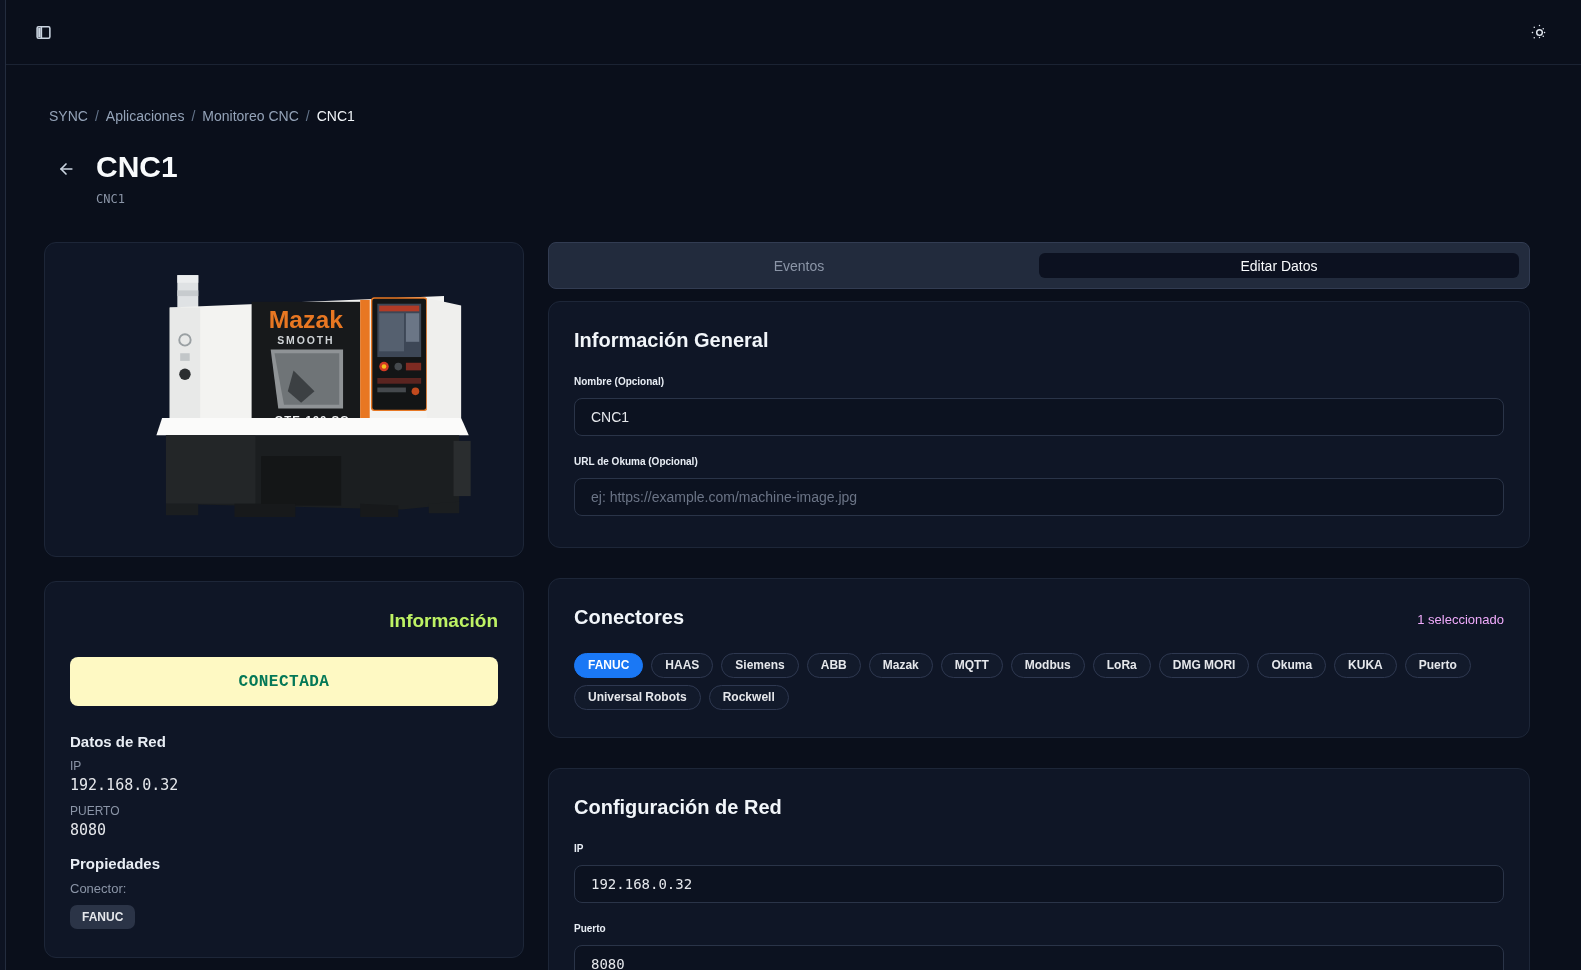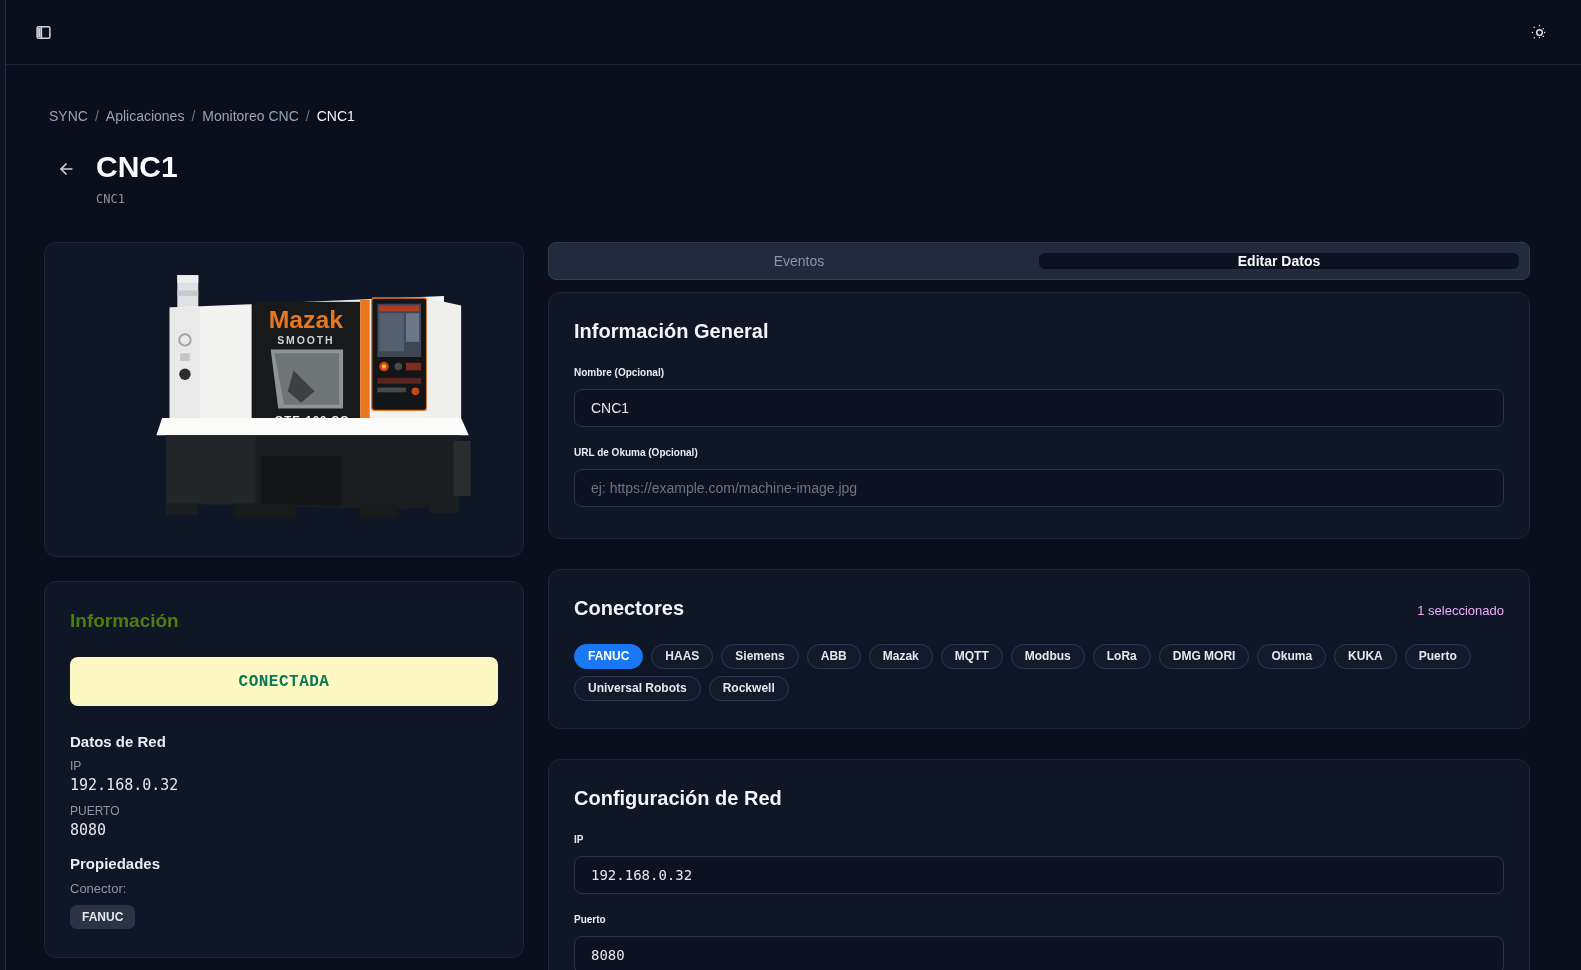--- a/index.html
+++ b/index.html
@@ -51,21 +51,21 @@
     margin-top:36px;
   }
   .card {
     background:#0f1626;
     border:1px solid #1d2638;
     border-radius:12px;
   }
   
   .img-card { height:315px; display:flex; align-items:center; justify-content:center; margin-bottom:24px; }
   .info-card { padding:28px 25px; }
-  .info-card h2 { font-size:19px; font-weight:bold; color:#4d7c0f; margin-bottom:25px; }
+  .info-card h2 { font-size:19px; font-weight:bold; color:#bef264; margin-bottom:25px;text-align:right; }
   .status-banner {
     border-radius:8px; height:49px;
     display:flex; align-items:center; justify-content:center;
     font-size:16px; font-weight:bold; letter-spacing:.5px;
     margin-bottom:27px;
   }
   .subsection-title { font-size:15px; font-weight:bold; color:#e8edf4; margin-bottom:9px; }
   .mini-label { font-size:12px; color:#8b95a7; margin-bottom:3px; }
   .mini-label.upper { text-transform:uppercase; }
   .mono-value {
@@ -76,30 +76,30 @@
   .props .mini-label { font-size:13px; margin:7px 0 9px; }
   .tag-chip {
     display:inline-block; background:#2b3447; color:#e5e7eb;
     font-size:12px; font-weight:bold;
     padding:5px 12px; border-radius:7px;
   }
   
   .tabs {
     display:grid; grid-template-columns:1fr 1fr;
     background:#222b3d; border:1px solid #323c52;
-    border-radius:8px; padding:10px; height:38px;
+    border-radius:8px; padding:10px; height:47px;
     margin-bottom:12px;
   }
   .tab {
     display:flex; align-items:center; justify-content:center;
     font-size:14px; color:#8b95a7; border-radius:6px;
     cursor:pointer; background:transparent; border:none;
     font-family:"Liberation Sans", sans-serif;
   }
-  .tab.active { background:#0c1120; color:#f8fafc; font-weight:bold; }
+  .tab.active { background:#0c1120; color:#f8fafc; font-weight:normal; }
   
   .panel { padding:27px 25px; margin-bottom:30px; }
   .panel h2 { font-size:20px; font-weight:bold; color:#f1f5f9; }
   .panel-head { display:flex; align-items:baseline; justify-content:space-between; margin-bottom:24px; }
   .selected-count { font-size:13px; color:#f0abfc; font-weight:normal; }
   .field { margin-bottom:20px; }
   .field:last-child { margin-bottom:4px; }
   .field label { display:block; font-size:10px; font-weight:bold; color:#e8edf4; margin-bottom:11px; }
   .field input {
     width:100%; height:38px;

